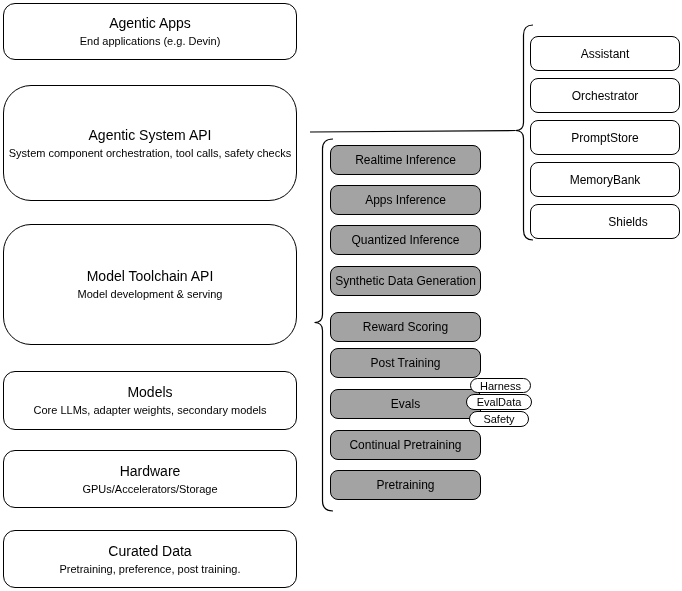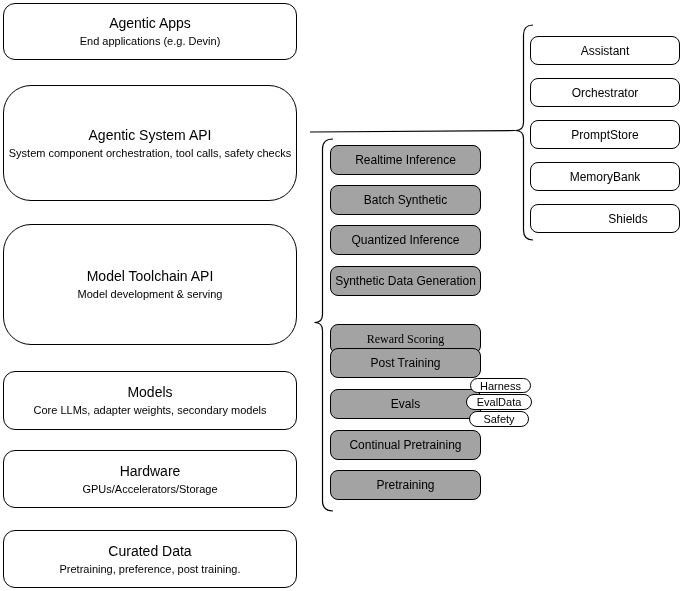--- a/index.html
+++ b/index.html
@@ -16,21 +16,21 @@
   }
   .ntitle{font-size:14px;line-height:18px;white-space:nowrap;}
   .nsub{font-size:11px;line-height:15px;margin-top:2px;white-space:nowrap;}
   .mnode{
     position:absolute;left:330px;width:151px;height:30px;box-sizing:border-box;
     border:1px solid #000;border-radius:8px;background:#a3a3a3;
     display:flex;align-items:center;justify-content:center;
     font-size:12px;white-space:nowrap;z-index:2;
   }
   .rnode{
-    position:absolute;left:530px;width:150px;height:29px;box-sizing:border-box;
+    position:absolute;left:530px;width:150px;height:35px;box-sizing:border-box;
     border:1px solid #000;border-radius:8px;background:#fff;
     display:flex;align-items:center;justify-content:center;
     font-size:12px;white-space:nowrap;z-index:2;
   }
   .tag{
     position:absolute;box-sizing:border-box;
     border:1px solid #000;border-radius:9px;background:#fff;
     display:flex;align-items:center;justify-content:center;
     font-size:11px;white-space:nowrap;z-index:3;
   }
@@ -73,29 +73,29 @@
 
   <div class="node" style="top:530px;height:58px;border-radius:12px;">
     <div class="ntitle">Curated Data</div>
     <div class="nsub">Pretraining, preference, post training.</div>
   </div>
 
   <div class="mnode" style="top:145px;">
     <span>Realtime Inference</span>
   </div>
   <div class="mnode" style="top:185px;">
-    <span>Batch Synthetic</span>
+    <span>Apps Inference</span>
   </div>
   <div class="mnode" style="top:225px;">
     <span>Quantized Inference</span>
   </div>
   <div class="mnode" style="top:266px;">
     <span>Synthetic Data Generation</span>
   </div>
-  <div class="mnode" style="top:324px;font-family:Liberation Serif, serif;">
+  <div class="mnode" style="top:312px;">
     <span>Reward Scoring</span>
   </div>
   <div class="mnode" style="top:348px;">
     <span>Post Training</span>
   </div>
   <div class="mnode" style="top:389px;">
     <span>Evals</span>
   </div>
   <div class="mnode" style="top:430px;">
     <span>Continual Pretraining</span>

